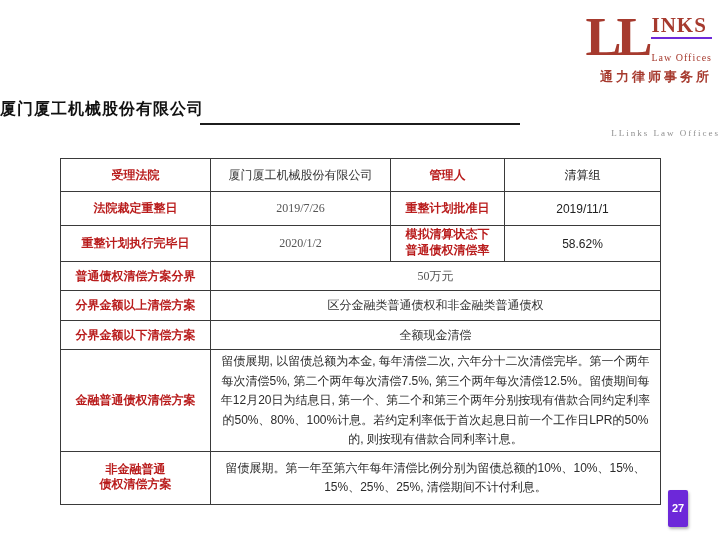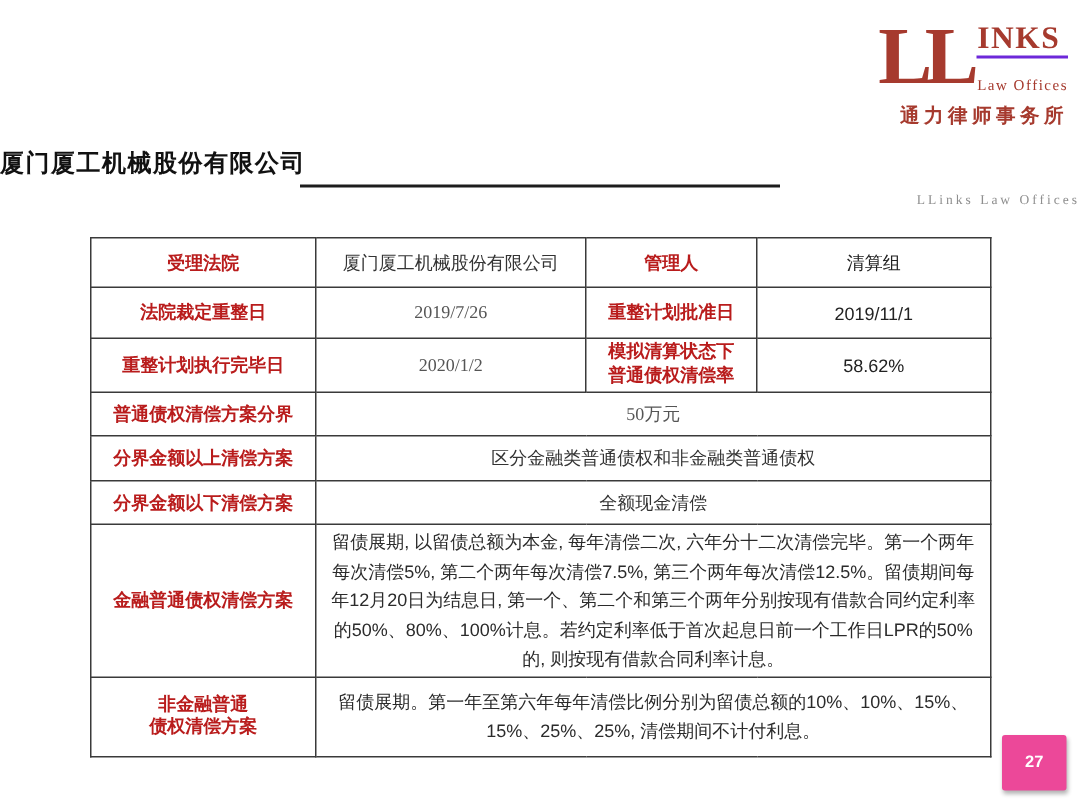--- a/index.html
+++ b/index.html
@@ -31,22 +31,22 @@
     border-collapse:collapse;table-layout:fixed;}
   table.main td{border:1px solid #3a3a3a;padding:2px 6px;vertical-align:middle;
     font-size:12px;text-align:center;}
   td.lbl{font-weight:bold;color:#b91c1c;font-family:Liberation Mono, monospace;}
   td.val{color:#333;}
   td.serif-val{font-family:"Liberation Serif","DejaVu Serif",serif;color:#555;}
   td.big-val{font-size:14px;color:#222;}
   td.pre{white-space:pre-line;line-height:1.3;}
   td.body-text{text-align:justify;color:#2b2b2b;line-height:1.62;padding:6px 10px;}
   
-  .page-badge{position:absolute;top:490px;left:668px;width:43px;height:37px;
-    background:#ec4899;border-radius:2px;box-shadow:1px 2px 3px rgba(0,0,0,0.3);
+  .page-badge{position:absolute;top:490px;left:668px;width:20px;height:37px;
+    background:#6d28d9;border-radius:2px;box-shadow:1px 2px 3px rgba(0,0,0,0.3);
     color:#ffffff;font-size:11px;font-weight:bold;line-height:37px;text-align:center;}
 </style>
 </head>
 <body>
 
 <div class="slide">
 
   <div class="logo">
     <div class="logo-row">
       <span class="logo-ll">LL</span>

